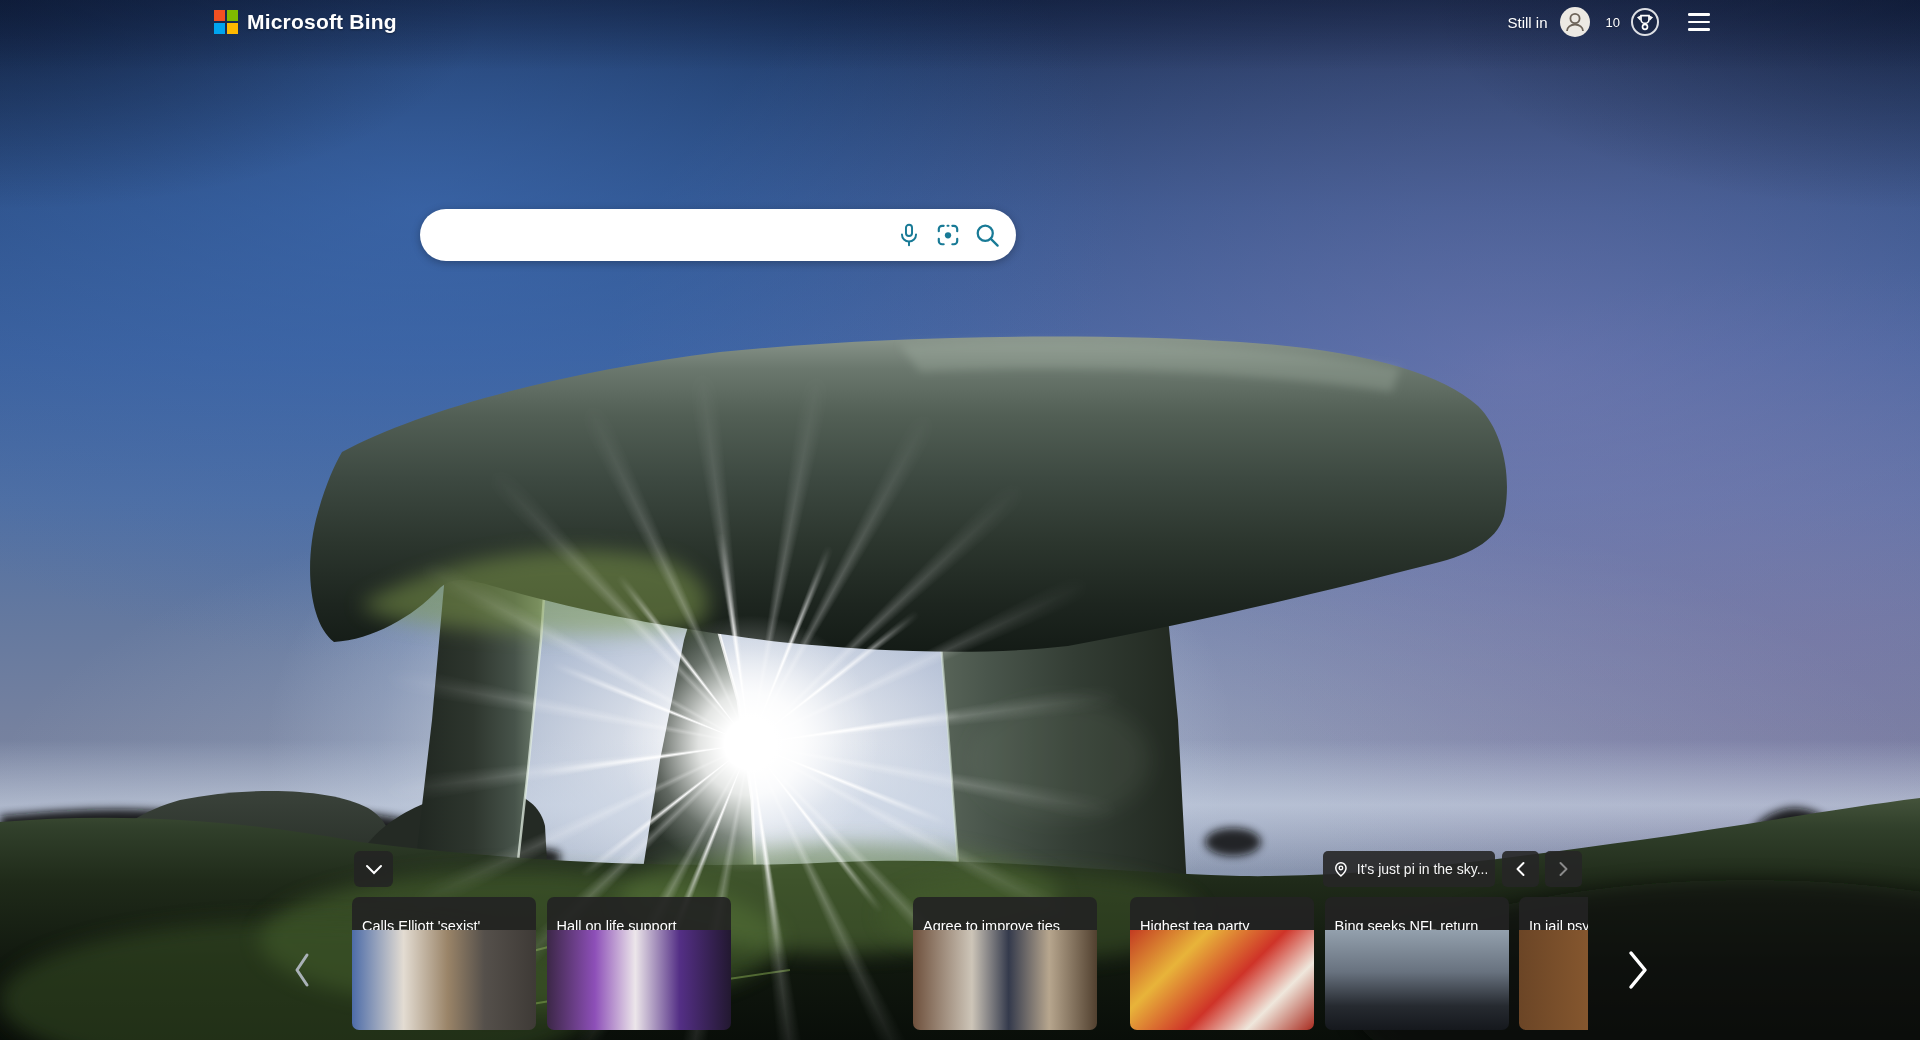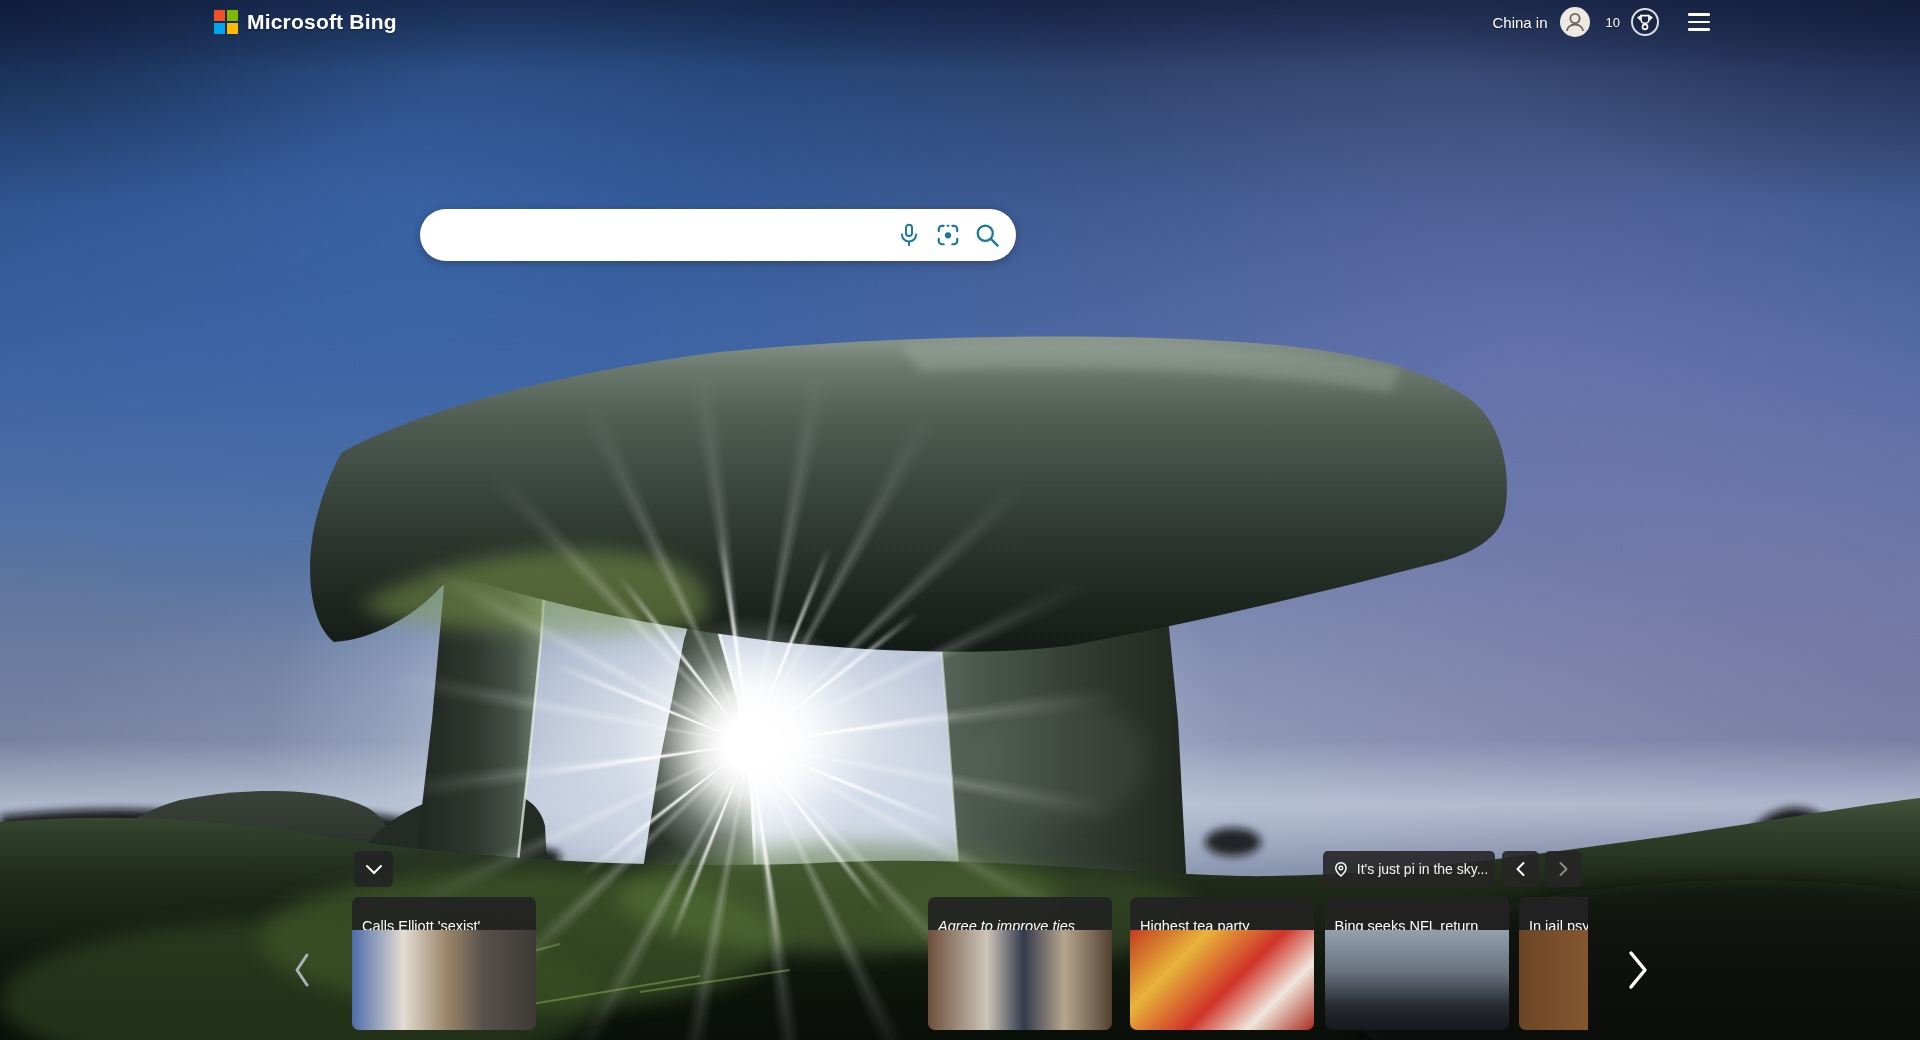--- a/index.html
+++ b/index.html
@@ -172,21 +172,21 @@
   <div class="logo">
     <span class="ms-squares">
       <i style="background:#f25022"></i>
         <i style="background:#7fba00"></i>
         <i style="background:#00a4ef"></i>
         <i style="background:#ffb900"></i>
     </span>
     <span class="logo-text"><span>Microsoft</span> <span>Bing</span></span>
   </div>
   <div class="top-right">
-    <span class="signin">China in</span>
+    <span class="signin">Still in</span>
     <span class="avatar">
       <svg width="30" height="30" viewBox="0 0 30 30">
         <circle cx="15" cy="11.5" r="4.6" fill="none" stroke="#6d6459" stroke-width="1.8"></circle>
         <path d="M7,24 a8,6.5 0 0 1 16,0" fill="none" stroke="#6d6459" stroke-width="1.8"></path>
       </svg>
     </span>
     <span class="points">10</span>
     <span class="rewards">
       <svg width="30" height="30" viewBox="0 0 30 30">
         <circle cx="15" cy="15" r="13" fill="rgba(15,25,50,0.3)" stroke="rgba(255,255,255,0.85)" stroke-width="2"></circle>
@@ -260,21 +260,25 @@
     <polyline points="2.5,2 8.5,8 2.5,14" fill="none" stroke="#8a8a8a" stroke-width="2" stroke-linecap="round" stroke-linejoin="round"></polyline>
   </svg>
 </div>
 
 <div class="carousel">
 
 <div class="card" style="left: 0px;">
       <div class="card-header">Calls Elliott 'sexist'</div>
       <div class="card-image" style="background: linear-gradient(90deg, rgb(77, 108, 168), rgb(227, 220, 210) 28%, rgb(154, 132, 104) 52%, rgb(85, 80, 75) 72%, rgb(62, 58, 54));"></div>
     </div>
-    <div class="card" style="left: 576px; font-style: italic;">
+    <div class="card" style="left: 194.5px;">
+      <div class="card-header">Hall on life support</div>
+      <div class="card-image" style="background: linear-gradient(90deg, rgb(60, 39, 71), rgb(141, 79, 184) 26%, rgb(236, 230, 234) 48%, rgb(84, 47, 134) 72%, rgb(34, 24, 48));"></div>
+    </div>
+    <div class="card" style="left: 561px;">
       <div class="card-header">Agree to improve ties</div>
       <div class="card-image" style="background: linear-gradient(90deg, rgb(110, 80, 60), rgb(205, 197, 184) 32%, rgb(52, 58, 76) 52%, rgb(183, 166, 142) 74%, rgb(81, 64, 47));"></div>
     </div>
     <div class="card" style="left: 778px;">
       <div class="card-header">Highest tea party</div>
       <div class="card-image" style="background: linear-gradient(135deg, rgb(195, 59, 34), rgb(232, 180, 58) 28%, rgb(207, 51, 40) 55%, rgb(239, 231, 220) 76%, rgb(168, 42, 30));"></div>
     </div>
     <div class="card" style="left: 972.5px;">
       <div class="card-header">Bing seeks NFL return</div>
       <div class="card-image" style="background: linear-gradient(rgb(147, 160, 173), rgb(104, 114, 127) 42%, rgb(38, 42, 48) 76%, rgb(21, 24, 29));"></div>

